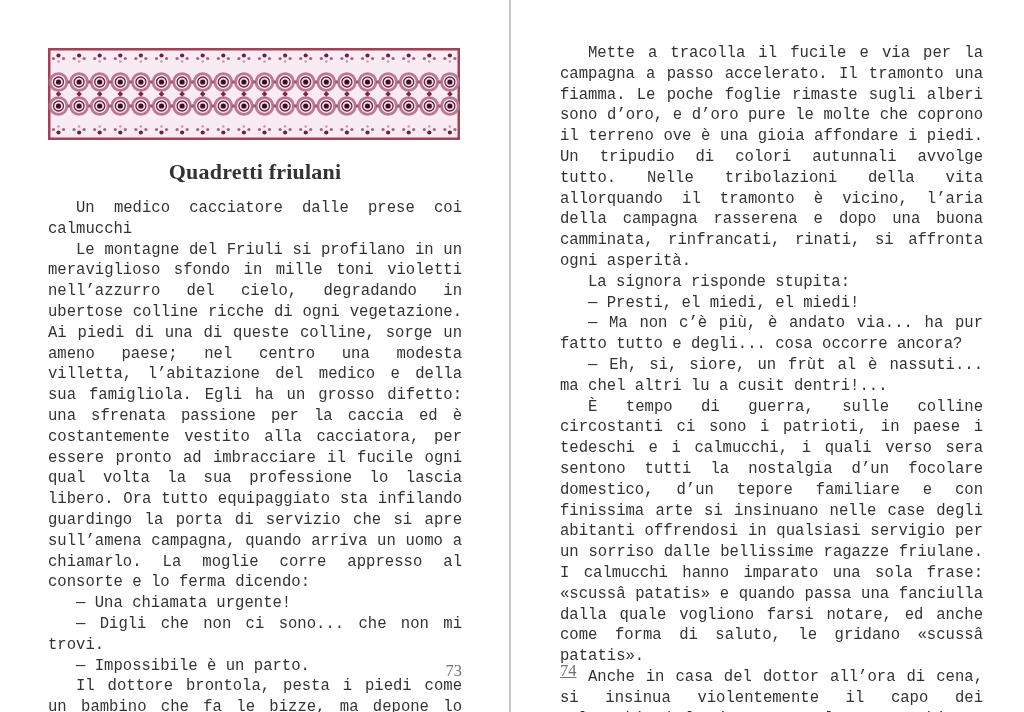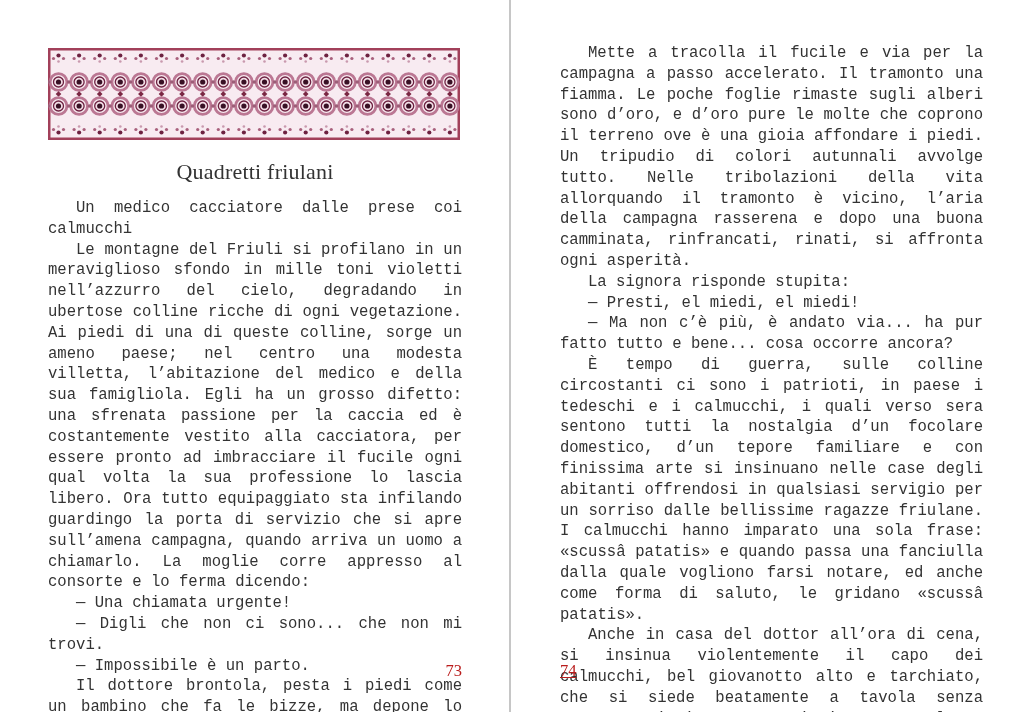--- a/index.html
+++ b/index.html
@@ -21,26 +21,26 @@
     text-align: justify;
     font-size: 15.6px;
     line-height: 20.8px;
     hyphens: none;
   }
   .page p { margin: 0; text-indent: 28px; font-family: Liberation Mono, monospace; }
   .page-left  { left: 48px;  top: 48px; width: 414px; }
   .page-right { left: 560px; top: 43px; width: 423px; }
   .ornament { display: block; margin: 0 auto 0 0; }
   .title {
-    font-size: 22px; font-weight: 400; line-height: 26px;
+    font-size: 22px; font-weight: 700; line-height: 26px;
     text-align: center; margin: 19px 0 13px 0; letter-spacing: 0.2px;
     text-indent: 0;
   }
   .gap { margin-top: 11px; }
-  .pagenum { position: absolute; font-size: 16.5px; color: #b91c1c; }
+  .pagenum { position: absolute; font-size: 16.5px; color: #737373; }
   .pagenum-left  { left: 48px; top: 661px; width: 414px; text-align: right; }
   .pagenum-right { left: 560px; top: 661px; text-decoration: underline; }
 </style>
 </head>
 <body>
 
 <div class="spread">
 
   <div class="gutter"></div>
 
@@ -106,20 +106,21 @@
     <p>Il dottore brontola, pesta i piedi come un bambino che fa le bizze, ma depone lo schioppo, prende la cassettina dei ferri chirurgici, e se ne va seguito dall’uomo. Poco dopo ritorna animato e contento e grida alla moglie che gli va incontro:</p>
     <p>—Tutto fatto! Andato benissimo! Un maschio... dieci punti di sutura!</p>
   </section>
 
   <div class="pagenum pagenum-left">73</div>
 
   <section class="page page-right">
     <p>Mette a tracolla il fucile e via per la campagna a passo accelerato. Il tramonto una fiamma. Le poche foglie rimaste sugli alberi sono d’oro, e d’oro pure le molte che coprono il terreno ove è una gioia affondare i piedi. Un tripudio di colori autunnali avvolge tutto. Nelle tribolazioni della vita allorquando il tramonto è vicino, l’aria della campagna rasserena e dopo una buona camminata, rinfrancati, rinati, si affronta ogni asperità.</p>
     <p>La signora risponde stupita:</p>
     <p>— Presti, el miedi, el miedi!</p>
-    <p>— Ma non c’è più, è andato via... ha pur fatto tutto e bene... cosa occorre ancora?</p>
+    <p>— Ma non c’è più, è andato via... ha pur fatto tutto e degli... cosa occorre ancora?</p>
+    <p>— Eh, si, siore, un frùt al è nassuti... ma chel altri lu a cusit dentri!...</p>
     <p class="gap">È tempo di guerra, sulle colline circostanti ci sono i patrioti, in paese i tedeschi e i calmucchi, i quali verso sera sentono tutti la nostalgia d’un focolare domestico, d’un tepore familiare e con finissima arte si insinuano nelle case degli abitanti offrendosi in qualsiasi servigio per un sorriso dalle bellissime ragazze friulane. I calmucchi hanno imparato una sola frase: «scussâ patatis» e quando passa una fanciulla dalla quale vogliono farsi notare, ed anche come forma di saluto, le gridano «scussâ patatis».</p>
     <p>Anche in casa del dottor all’ora di cena, si insinua violentemente il capo dei calmucchi, bel giovanotto alto e tarchiato, che si siede beatamente a tavola senza esserne invitato, comincia una lunga incomprensibile chiacchierata</p>
   </section>
 
   <div class="pagenum pagenum-right">74</div>
 
 </div>
 
 </body></html>

